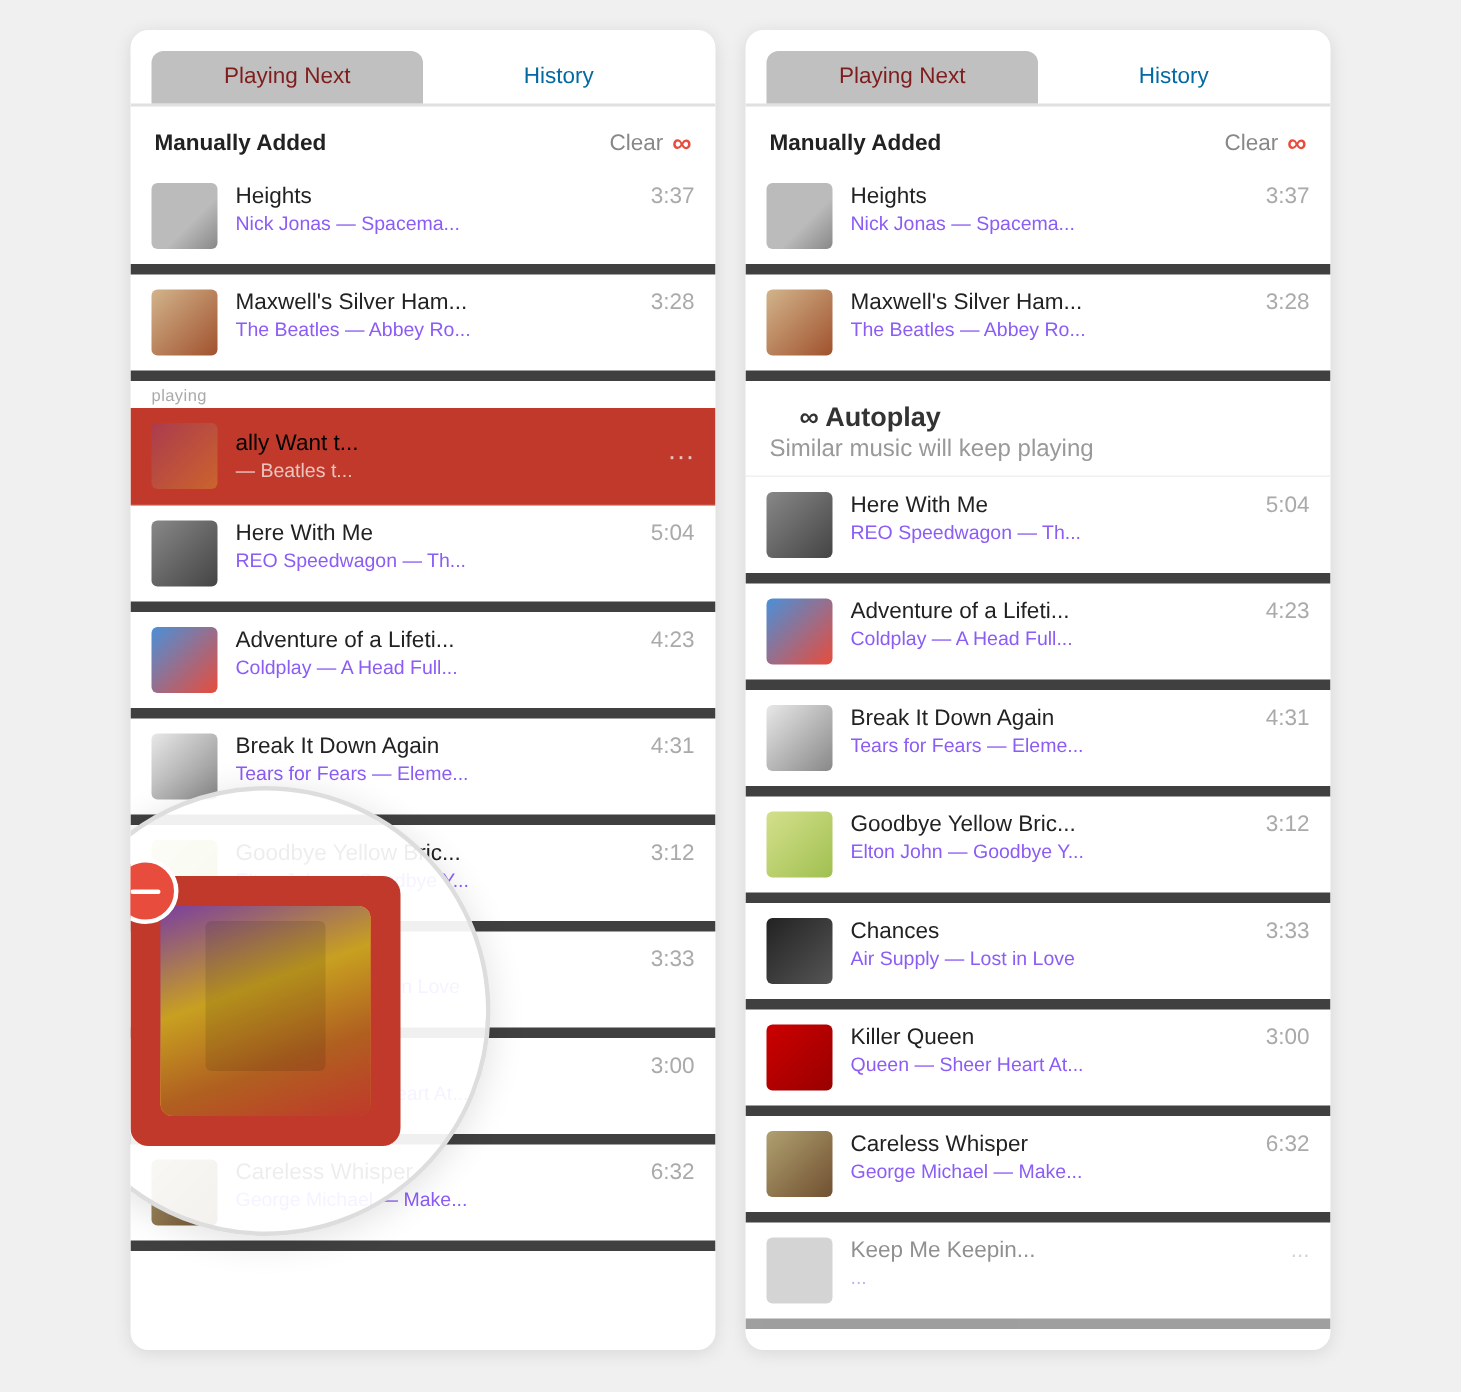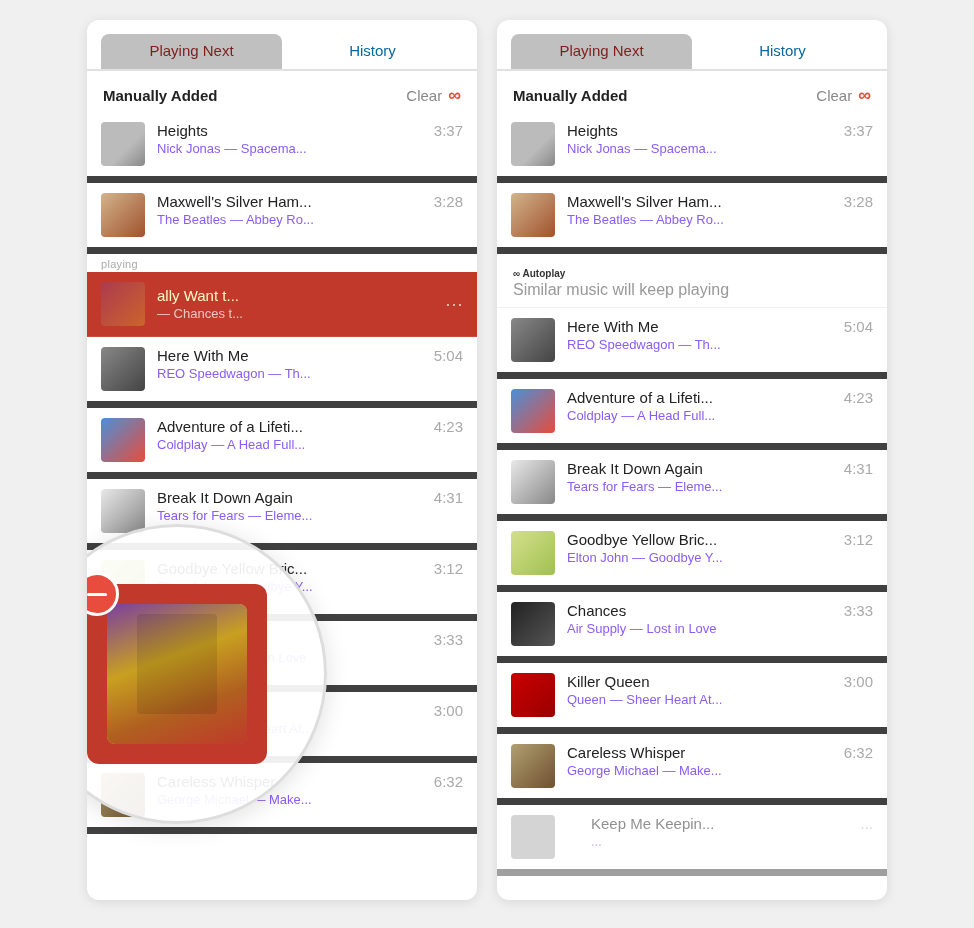--- a/index.html
+++ b/index.html
@@ -116,26 +116,27 @@
     .track-dots {
       font-size: 18px;
       color: rgba(255,255,255,0.7);
       margin-left: 8px;
     }
     .autoplay-section {
       padding: 14px 16px 8px 16px;
       border-bottom: 1px solid #f0f0f0;
     }
     .autoplay-title {
-      font-size: 10px;
+      font-size: 18px;
       font-weight: 600;
       color: #333;
       display: flex;
       align-items: center;
       gap: 6px;
+      margin-left: 20px;
     }
     .autoplay-sub {
       font-size: 16px;
       color: #999;
       margin-top: 2px;
     }
 
     
     .thumb-heights { background: linear-gradient(135deg, #bbb 60%, #888 100%); }
     .thumb-maxwell { background: linear-gradient(135deg, #d2b48c 0%, #a0522d 100%); }
@@ -239,22 +240,22 @@
     </div>
   </div>
 
   <div style="position:relative;">
 
     <div class="playing-label">playing</div>
 
     <div class="highlighted-track-row">
       <div class="track-thumb" style="width:44px;height:44px; background:linear-gradient(135deg,#7b3fa0 0%,#e6c830 100%); opacity:0.3; border-radius:4px;"></div>
       <div class="track-info">
-        <div class="track-title" style="color:#fef9c3;">ally Want t...</div>
-        <div class="track-subtitle" style="color:rgba(255,255,255,0.7);">— Chances t...</div>
+        <div class="track-title" style="color:#000000;">ally Want t...</div>
+        <div class="track-subtitle" style="color:rgba(255,255,255,0.7);">— Beatles t...</div>
       </div>
       <div class="track-dots">···</div>
     </div>
 
     <div class="circle-overlay">
 
       <div style="position:relative; width:180px; height:180px; background:#c0392b; border-radius:12px; display:flex; align-items:center; justify-content:center;">
 
         <div style="width:140px;height:140px; background:linear-gradient(135deg, #7b3fa0 0%, #e6c830 50%, #b06020 100%); border-radius:8px; overflow:hidden; position:relative;">
 
@@ -419,21 +420,21 @@
       <div class="track-duration">3:00</div>
     </div>
     <div class="track-item">
       <div class="track-thumb thumb-careless"></div>
       <div class="track-info">
         <div class="track-title">Careless Whisper</div>
         <div class="track-subtitle">George Michael — Make...</div>
       </div>
       <div class="track-duration">6:32</div>
     </div>
-    <div class="track-item" style="opacity:0.5;gap:24px;">
+    <div class="track-item" style="opacity:0.5;">
       <div class="track-thumb" style="background:#aaa; width:44px; height:44px; border-radius:4px;"></div>
       <div class="track-info">
         <div class="track-title">Keep Me Keepin...</div>
         <div class="track-subtitle">...</div>
       </div>
       <div class="track-duration">...</div>
     </div>
   </div>
 </div>
 

